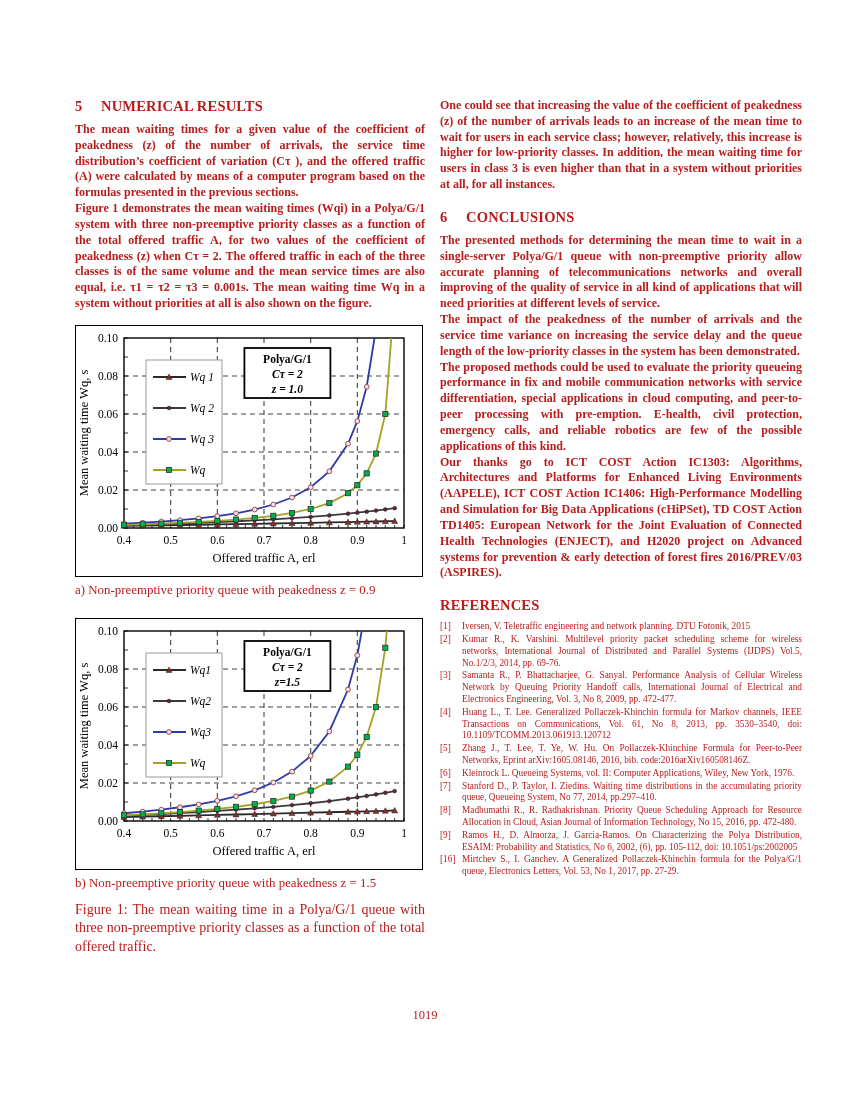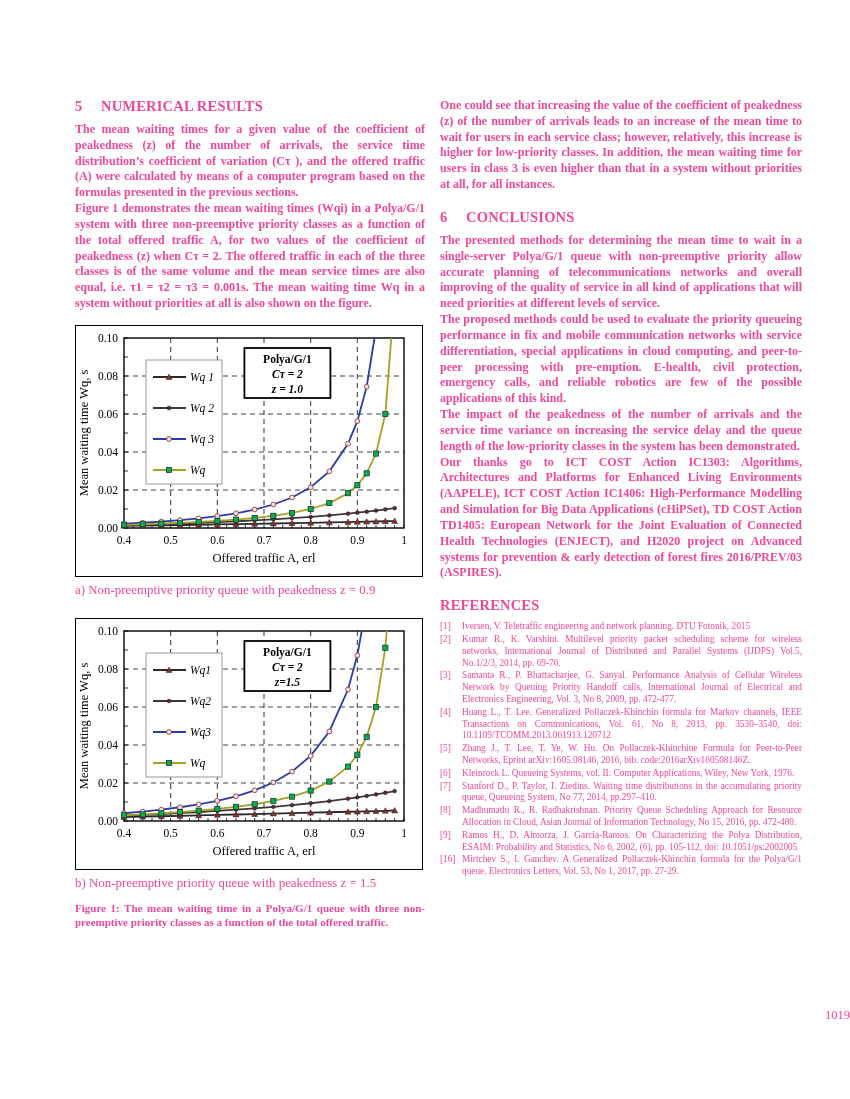--- a/index.html
+++ b/index.html
@@ -1,32 +1,32 @@
 <!DOCTYPE html>
 <html><head>
 <meta charset="utf-8">
 <style>
   html,body{margin:0;padding:0;background:#ffffff;}
   .page{position:relative;width:850px;height:1099px;background:#ffffff;overflow:hidden;
-        font-family:"Liberation Serif", serif;color:#ec4899;}
+        font-family:"Liberation Serif", serif;color:#b91c1c;}
   .col-left{position:absolute;left:75px;top:98px;width:350px;}
   .col-right{position:absolute;left:440px;top:98px;width:362px;}
   .sec-heading{font-size:14.5px;font-weight:bold;margin:0 0 7px 0;letter-spacing:.2px;}
   .sec-heading .num{display:inline-block;width:26px;}
   .sec-heading.noidx{margin-top:16px;}
   p.body{font-size:12px;line-height:1.32;text-align:justify;margin:0;font-weight:bold;}
   p.body + p.body{margin-top:0px;}
   .chart-box{border:1px solid #000;background:#fff;width:346px;height:250px;margin-top:13px;}
   .chart-caption{font-size:12.9px;margin:6px 0 10px 0;}
-  .fig-caption{font-size:11px;line-height:1.32;text-align:justify;margin-top:8px;font-weight:bold;}
+  .fig-caption{font-size:14px;line-height:1.32;text-align:justify;margin-top:8px;}
   .refs{margin-top:4px;}
   .ref-item{display:flex;font-size:9.3px;line-height:1.27;text-align:justify;margin-bottom:1px;}
   .ref-item .lbl{flex:0 0 22px;}
   .ref-item .txt{flex:1;}
-  .page-number{position:absolute;left:0;width:850px;top:1008px;text-align:right;font-size:12.5px;}
+  .page-number{position:absolute;left:0;width:850px;top:1008px;text-align:center;font-size:12.5px;}
   svg text{font-family:"Liberation Serif", serif;}
 </style>
 </head>
 <body>
 
 <div class="page">
 
   <div class="col-left">
     <div class="sec-heading">
       <span class="num">5</span><span>NUMERICAL RESULTS</span>
@@ -360,22 +360,22 @@
     <div class="fig-caption">Figure 1: The mean waiting time in a Polya/G/1 queue with three non-preemptive priority classes as a function of the total offered traffic.</div>
   </div>
 
   <div class="col-right">
     <p class="body">One could see that increasing the value of the coefficient of peakedness (z) of the number of arrivals leads to an increase of the mean time to wait for users in each service class; however, relatively, this increase is higher for low-priority classes. In addition, the mean waiting time for users in class 3 is even higher than that in a system without priorities at all, for all instances.</p>
 
     <div class="sec-heading" style="margin-top:16px;">
       <span class="num">6</span><span>CONCLUSIONS</span>
     </div>
     <p class="body">The presented methods for determining the mean time to wait in a single-server Polya/G/1 queue with non-preemptive priority allow accurate planning of telecommunications networks and overall improving of the quality of service in all kind of applications that will need priorities at different levels of service.</p>
+    <p class="body">The impact of the peakedness of the number of arrivals and the service time variance on increasing the service delay and the queue length of the low-priority classes in the system has been demonstrated.</p>
     <p class="body">The proposed methods could be used to evaluate the priority queueing performance in fix and mobile communication networks with service differentiation, special applications in cloud computing, and peer-to-peer processing with pre-emption. E-health, civil protection, emergency calls, and reliable robotics are few of the possible applications of this kind.</p>
-    <p class="body">The impact of the peakedness of the number of arrivals and the service time variance on increasing the service delay and the queue length of the low-priority classes in the system has been demonstrated.</p>
 
     <p class="body">Our thanks go to ICT COST Action IC1303: Algorithms, Architectures and Platforms for Enhanced Living Environments (AAPELE), ICT COST Action IC1406: High-Performance Modelling and Simulation for Big Data Applications (cHiPSet), TD COST Action TD1405: European Network for the Joint Evaluation of Connected Health Technologies (ENJECT), and H2020 project on Advanced systems for prevention &amp; early detection of forest fires 2016/PREV/03 (ASPIRES).</p>
 
     <div class="sec-heading noidx">
       <span>REFERENCES</span>
     </div>
     <div class="refs" id="refs-list">
         <div class="ref-item">
           <span class="lbl">[1]</span>
           <span class="txt">Iversen, V. Teletraffic engineering and network planning. DTU Fotonik, 2015</span>

